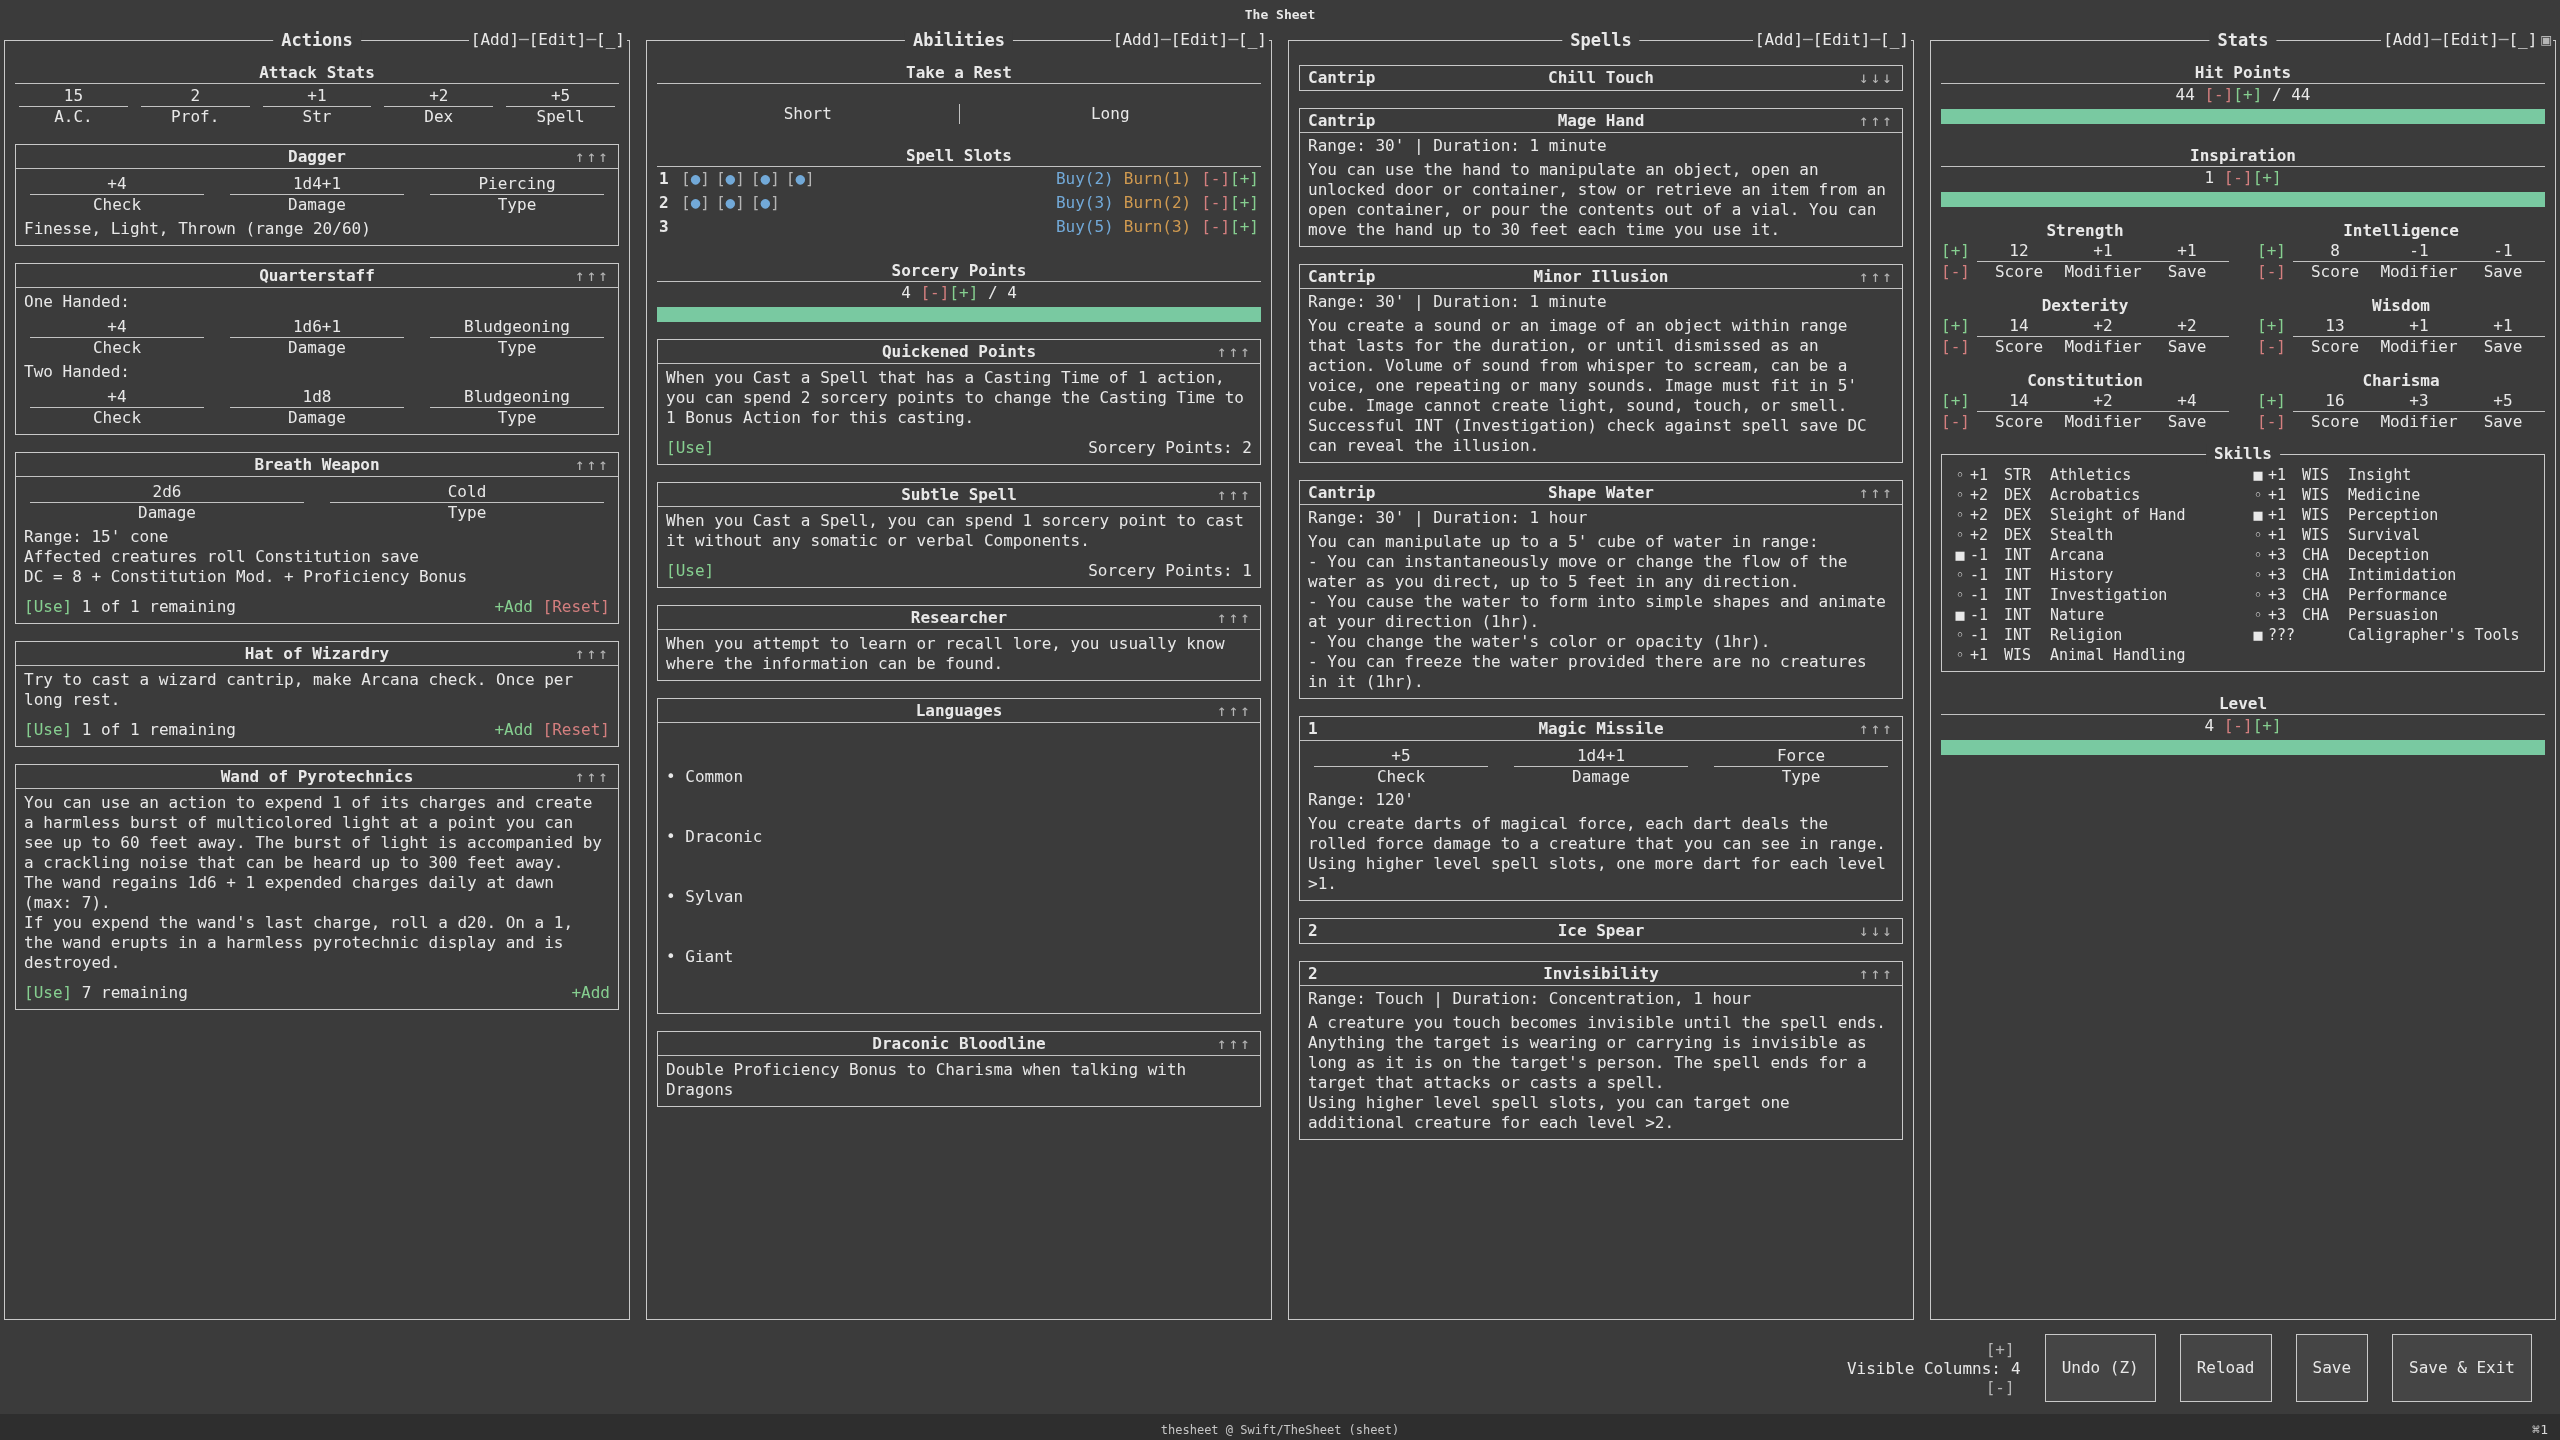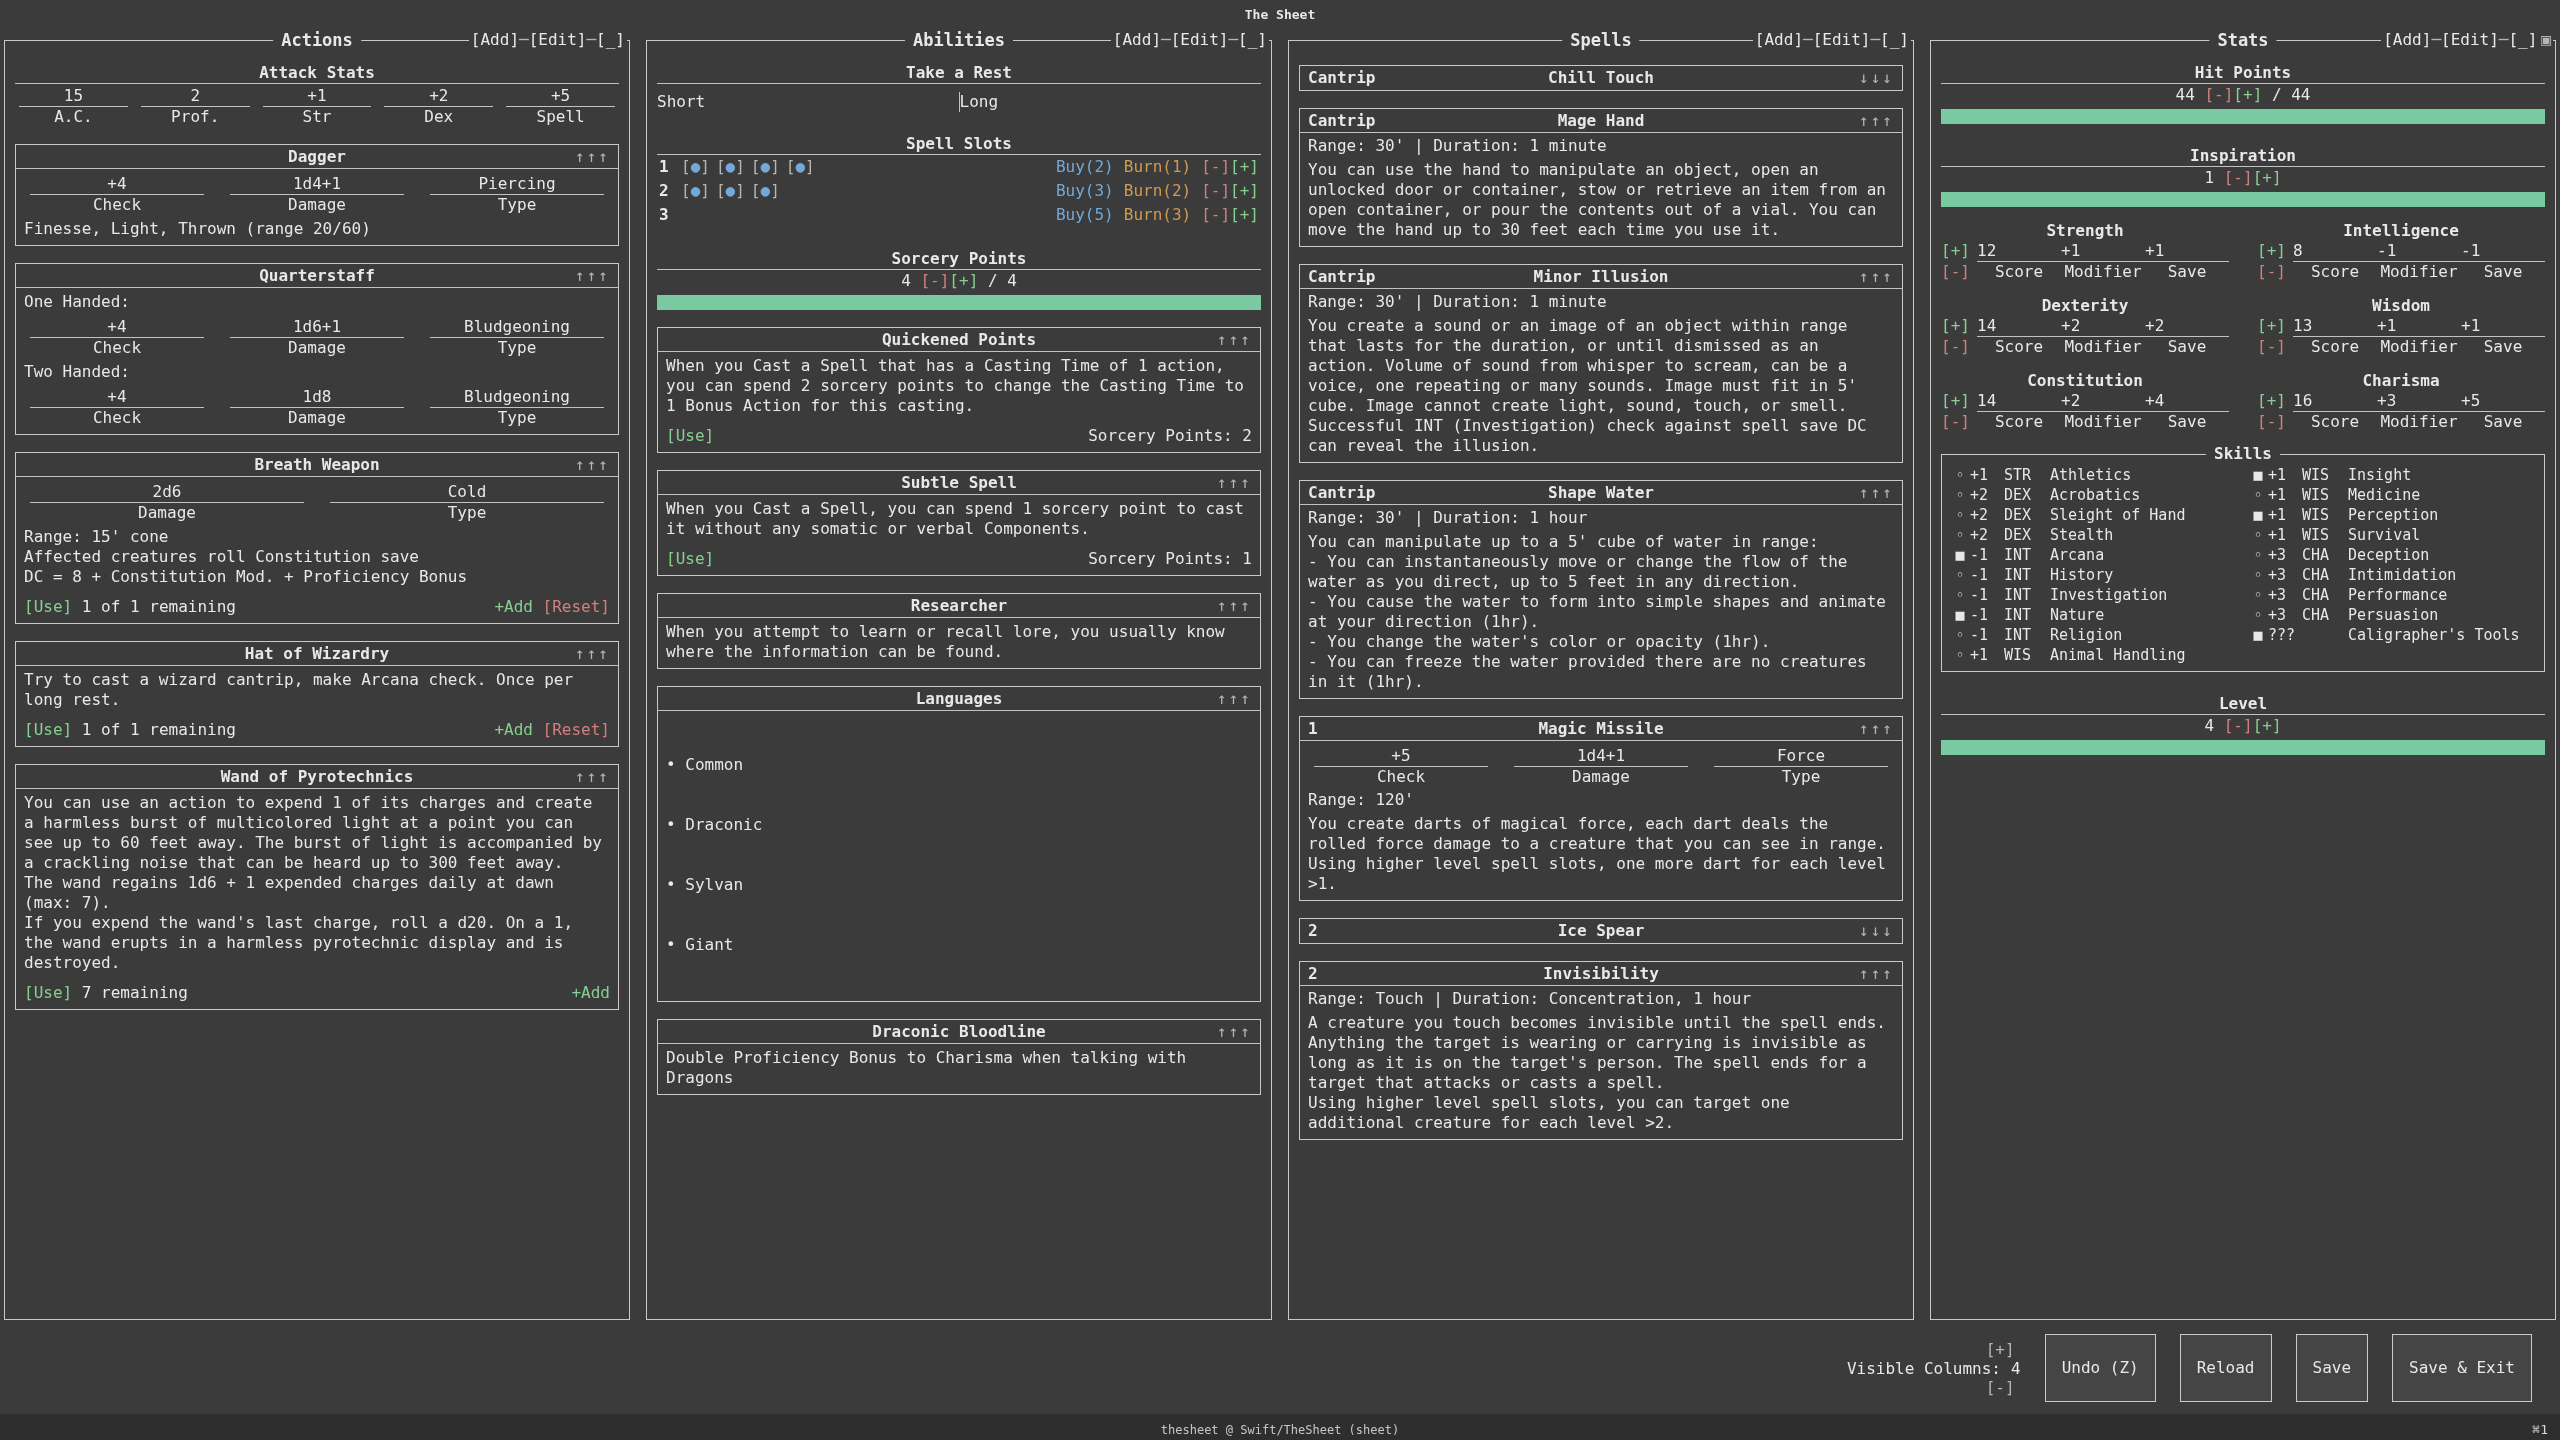--- a/index.html
+++ b/index.html
@@ -30,37 +30,37 @@
 .clevel{position:absolute;left:8px;font-weight:bold}
 .carrows{position:absolute;right:8px;color:var(--dim);letter-spacing:2px;cursor:pointer}
 .cbody{padding:4px 8px 6px;white-space:pre-wrap}
 .cmeta{padding:3px 8px 0;white-space:pre-wrap}
 .cfoot{display:flex;justify-content:space-between;padding:4px 8px 6px}
 .trow{display:flex;gap:26px;padding:5px 14px 0}
 .trow5{gap:13px;padding:2px 4px 0}
 .tcell{flex:1;text-align:center}
 .tv{border-bottom:1px solid var(--line)}
 .modelabel{padding:4px 8px 0}
-.restrow{display:flex;text-align:left;margin-top:8px}
+.restrow{display:flex;text-align:center;margin-top:20px}
 .restcell{flex:1;cursor:pointer}
 .restdiv{width:1px;background:var(--line)}
 .slotrow{display:flex;align-items:center;padding:2px 2px}
 .slotlevel{font-weight:bold;width:22px}
 .slotboxes{display:flex;gap:6px}
 .slotbox{cursor:pointer}
 .slotbox .br{color:var(--dim)}
 .slotbox .dot{color:var(--blue)}
 .slotright{margin-left:auto;display:flex;gap:10px}
 .nosp{white-space:nowrap}
 .green{color:var(--green)}.red{color:var(--red)}.blue{color:var(--blue)}.orange{color:var(--orange)}
 .link{cursor:pointer}
 .abilgrid2{display:grid;grid-template-columns:1fr 1fr;column-gap:28px;row-gap:14px;margin-top:14px}
 .abilname{font-weight:bold;text-align:center}
 .abilrow{display:grid;grid-template-columns:36px 1fr 1fr 1fr}
-.abilrow .v{border-bottom:1px solid var(--line);}
+.abilrow .v{border-bottom:1px solid var(--line);text-align:center}
 .abilrow .l{text-align:center}
 .skills{position:relative;border:1px solid var(--panelborder);margin-top:22px;padding:10px 8px 6px}
 .skillstitle{position:absolute;top:-11px;left:50%;transform:translateX(-50%);background:var(--bg);padding:0 8px;font-weight:bold}
 .skillcols{display:grid;grid-template-columns:1fr 1fr;column-gap:10px;font-size:15px}
 .skill{display:flex;line-height:20px}
 .skill .mk{width:20px;text-align:center}
 .skill .smod{width:34px}
 .skill .sstat{width:46px}
 .footerbar{display:flex;justify-content:flex-end;align-items:center;gap:24px;padding:14px 28px 0}
 .viscol{display:flex;flex-direction:column;align-items:flex-end;line-height:19px}

